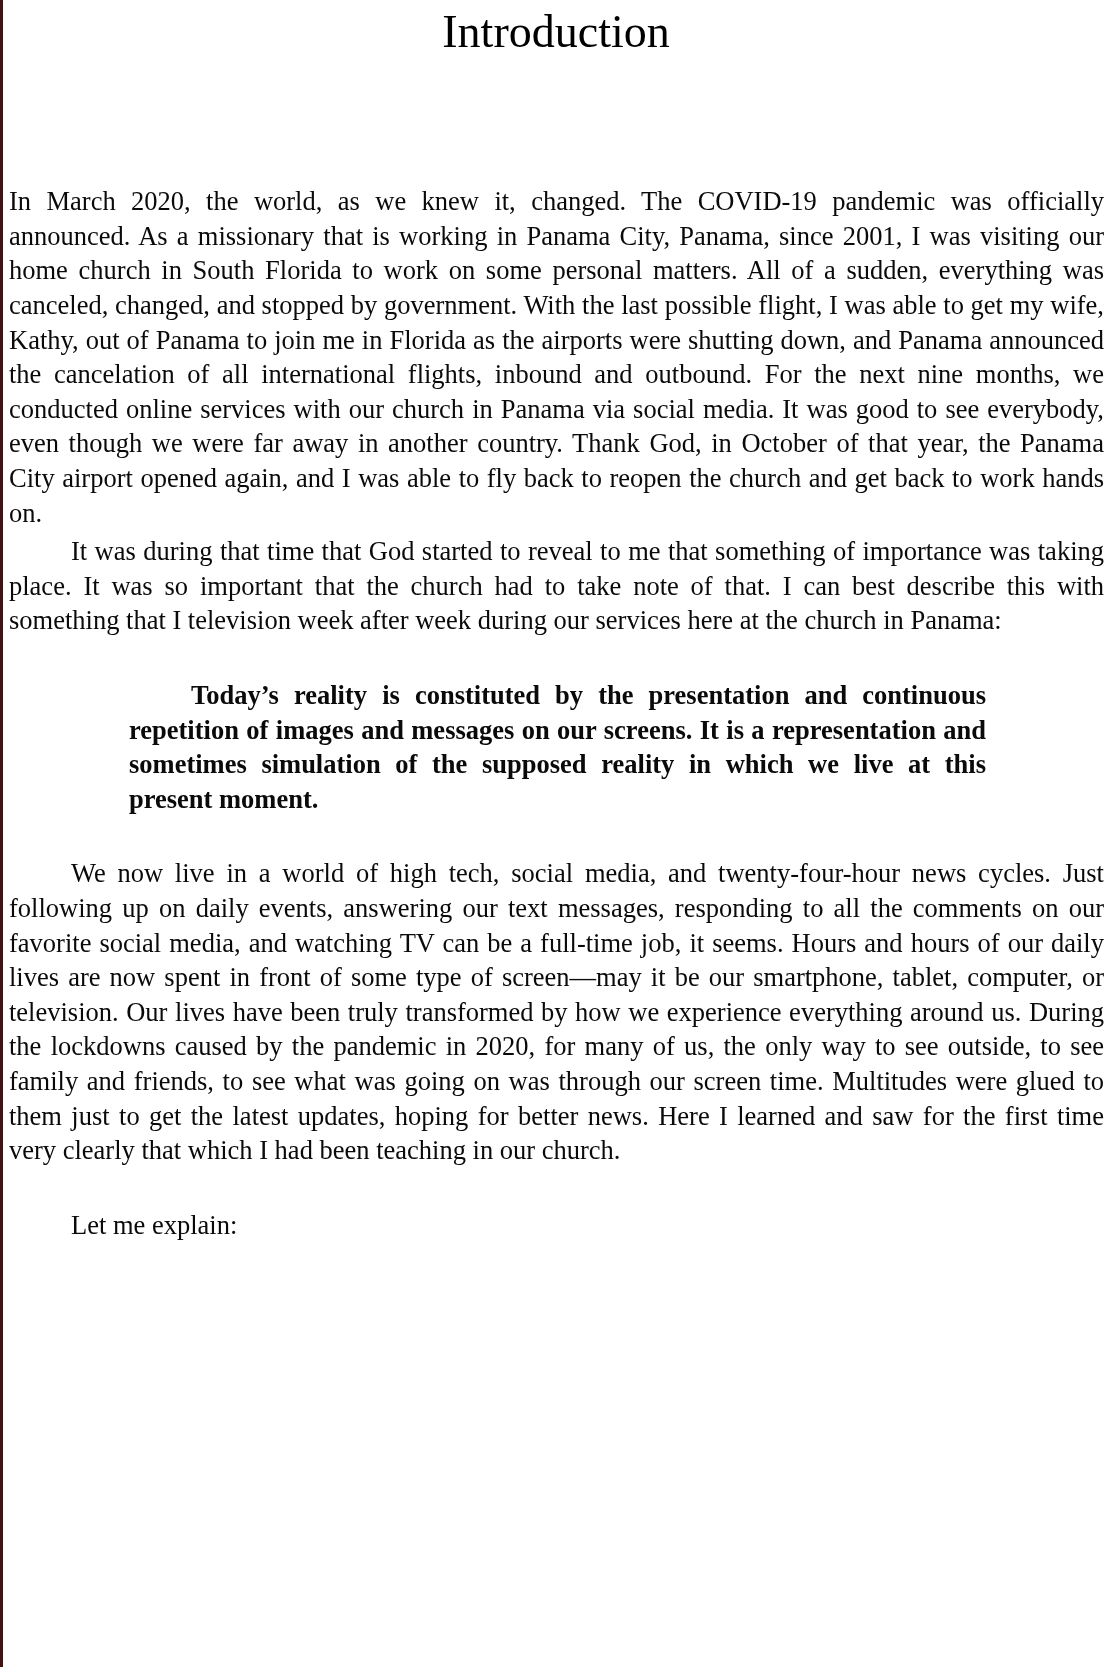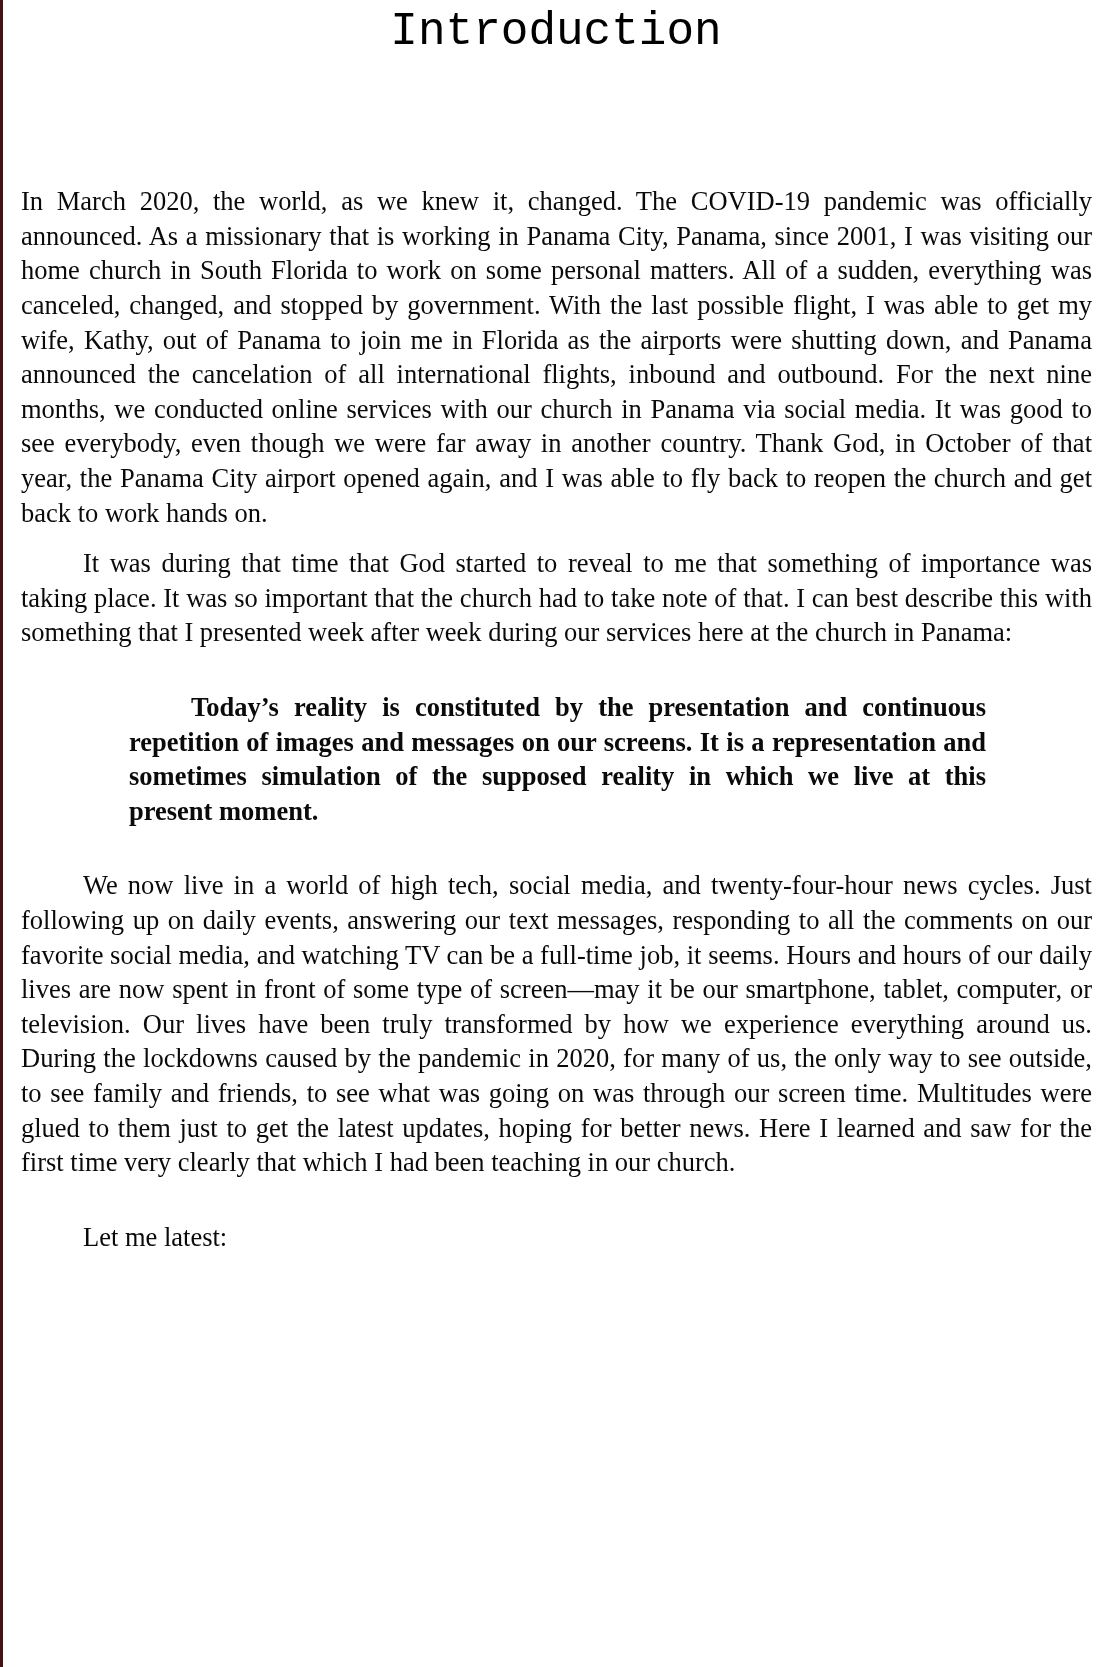--- a/index.html
+++ b/index.html
@@ -17,38 +17,38 @@
   }
   .edge-line {
     position: absolute;
     left: 0;
     top: 0;
     width: 3px;
     height: 100%;
   }
   .title {
     margin: 8px 0 0 0;
-    font-family: Liberation Mono, monospace;
+    font-family: Liberation Serif, serif;
     font-weight: 400;
     font-size: 46px;
     line-height: 1.05;
     text-align: center;
     color: #000000;
     letter-spacing: 0px;
   }
   .content {
     margin: 128px 4px 0 5px;
     font-family: "Liberation Serif", serif;
     font-size: 26.5px;
     line-height: 34.6px;
     color: #0a0a0a;
     text-align: justify;
   }
   .para {
-    margin: 16px;
+    margin: 4px;
   }
   .para.indent {
     text-indent: 62px;
   }
   .quote {
     margin: 40px 122px 40px 124px;
     text-indent: 62px;
     text-align: justify;
     font-weight: bold;
   }
@@ -62,23 +62,23 @@
 
 <div class="page">
   <div class="edge-line" style="background: rgb(69, 16, 16);"></div>
 
   <h1 class="title">Introduction</h1>
 
   <div class="content">
 
     <p class="para">In March 2020, the world, as we knew it, changed. The COVID-19 pandemic was officially announced. As a missionary that is working in Panama City, Panama, since 2001, I was visiting our home church in South Florida to work on some personal matters. All of a sudden, everything was canceled, changed, and stopped by government. With the last possible flight, I was able to get my wife, Kathy, out of Panama to join me in Florida as the airports were shutting down, and Panama announced the cancelation of all international flights, inbound and outbound. For the next nine months, we conducted online services with our church in Panama via social media. It was good to see everybody, even though we were far away in another country. Thank God, in October of that year, the Panama City airport opened again, and I was able to fly back to reopen the church and get back to work hands on.</p>
 
-    <p class="para indent">It was during that time that God started to reveal to me that something of importance was taking place. It was so important that the church had to take note of that. I can best describe this with something that I presented week after week during our services here at the church in Panama:</p>
+    <p class="para indent">It was during that time that God started to reveal to me that something of importance was taking place. It was so important that the church had to take note of that. I can best describe this with something that I television week after week during our services here at the church in Panama:</p>
 
     <div class="quote">Today’s reality is constituted by the presentation and continuous repetition of images and messages on our screens. It is a representation and sometimes simulation of the supposed reality in which we live at this present moment.</div>
 
     <p class="para indent">We now live in a world of high tech, social media, and twenty-four-hour news cycles. Just following up on daily events, answering our text messages, responding to all the comments on our favorite social media, and watching TV can be a full-time job, it seems. Hours and hours of our daily lives are now spent in front of some type of screen—may it be our smartphone, tablet, computer, or television. Our lives have been truly transformed by how we experience everything around us. During the lockdowns caused by the pandemic in 2020, for many of us, the only way to see outside, to see family and friends, to see what was going on was through our screen time. Multitudes were glued to them just to get the latest updates, hoping for better news. Here I learned and saw for the first time very clearly that which I had been teaching in our church.</p>
 
 
-    <p class="para indent closing">Let me latest:</p>
+    <p class="para indent closing">Let me explain:</p>
 
   </div>
 </div>
 
 </body></html>

